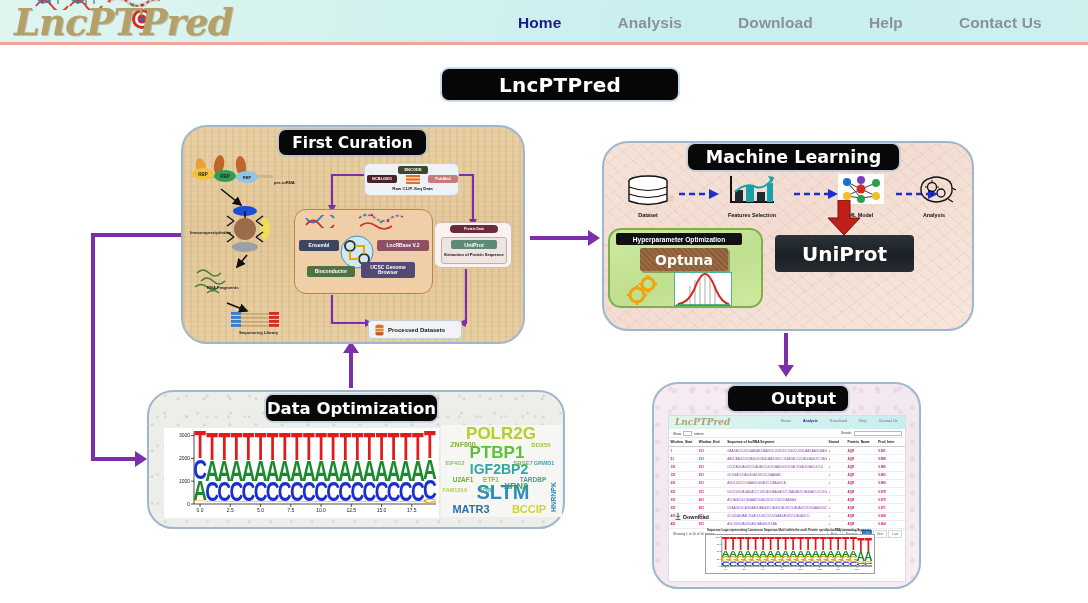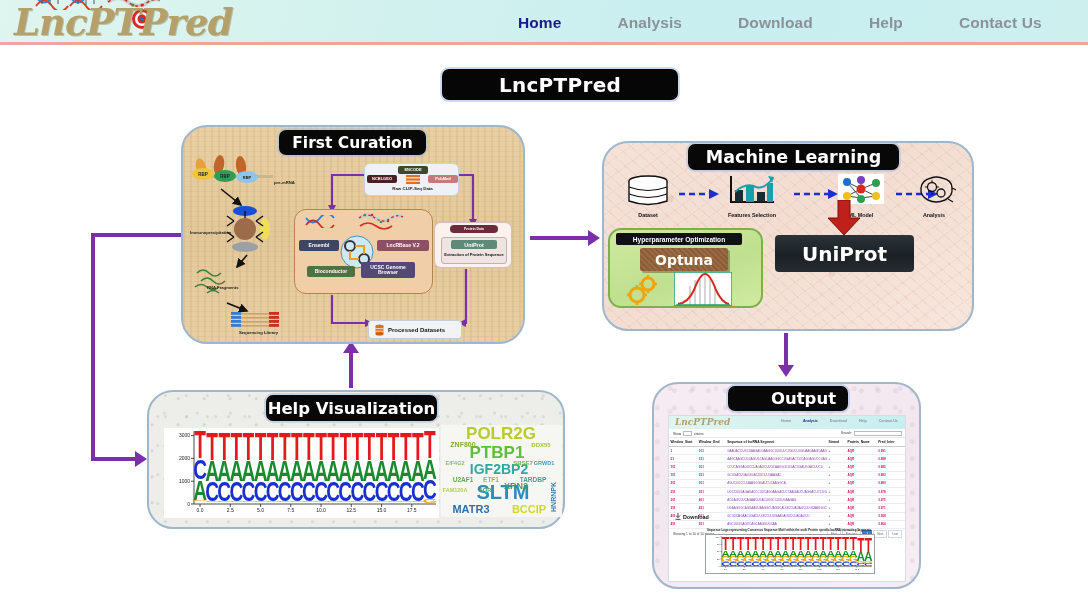--- a/index.html
+++ b/index.html
@@ -587,21 +587,21 @@
 <div id="lightgbm-box">
   <span>UniProt</span>
 </div>
 <svg style="position:absolute;left:826px;top:200px;" width="36" height="36">
   <path d="M12 0 L24 0 L24 18 L34 18 L18 35 L2 18 L12 18 Z" fill="#c0201a" stroke="#7a0f0c" stroke-width="1"></path>
 </svg>
 
 <section class="panel" id="panel-data-visualization"></section>
 
 <div class="panel-title" id="dv-title">
-  <span>Help Visualization</span>
+  <span>Data Optimization</span>
 </div>
 
 <svg id="seqlogo" viewBox="0 0 275 90" preserveAspectRatio="none">
   <g id="seqlogo-axes">
       <line x1="30" y1="3" x2="30" y2="76" stroke="#222" stroke-width="0.8"></line>
       <line x1="30" y1="76" x2="272" y2="76" stroke="#222" stroke-width="0.8"></line>
       <line x1="27" y1="76" x2="30" y2="76" stroke="#222" stroke-width="0.8"></line>
       <text x="26" y="77.75" font-size="5" text-anchor="end" fill="#222" font-family="Liberation Sans, sans-serif">0</text>
       <line x1="27" y1="53.1875" x2="30" y2="53.1875" stroke="#222" stroke-width="0.8"></line>
       <text x="26" y="54.9375" font-size="5" text-anchor="end" fill="#222" font-family="Liberation Sans, sans-serif">1000</text>

